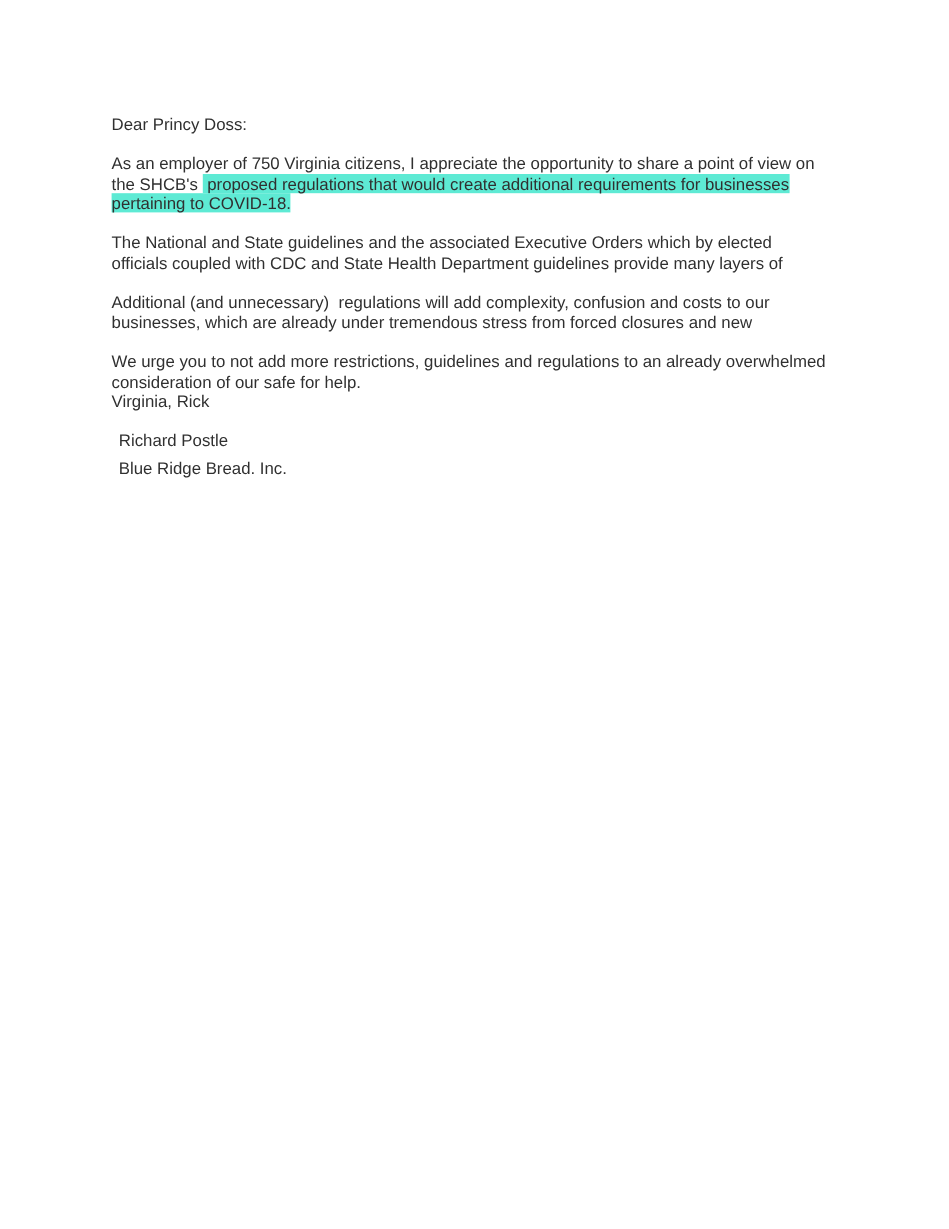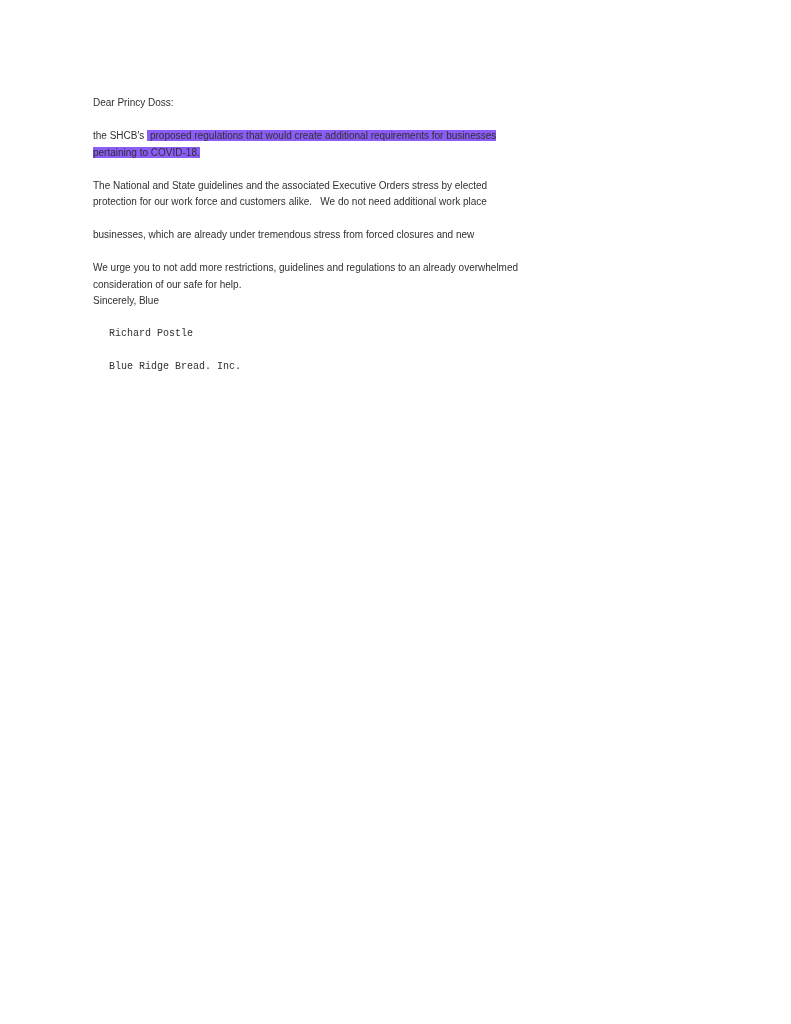--- a/index.html
+++ b/index.html
@@ -7,74 +7,75 @@
     padding: 0;
     background: #ffffff;
   }
   .page {
     position: relative;
     width: 791px;
     height: 1024px;
     background: #ffffff;
     overflow: hidden;
     font-family: "Liberation Sans", "DejaVu Sans", sans-serif;
-    font-size: 10px;
+    font-size: 14px;
     line-height: 16.5px;
     color: #303030;
   }
   .letter-body {
     position: absolute;
     left: 93px;
     top: 95px;
     width: 650px;
   }
   .para {
     margin: 0 0 16.5px 0;
   }
   .line {
     white-space: pre;
     min-height: 16.5px;
   }
   .hl {
-    background: #8b5cf6;
+    background: #5eead4;
     text-align: right;
   }
   .sig-block .line {
-    margin: 16px;
-    font-family: Liberation Mono, monospace;
+    margin: 6px;
   }
 </style>
 </head>
 <body>
 
 <div class="page">
   <div class="letter-body">
 
     <div class="para">
       <div class="line">Dear Princy Doss:</div>
     </div>
 
     <div class="para">
+      <div class="line">As an employer of 750 Virginia citizens, I appreciate the opportunity to share a point of view on</div>
       <div class="line"><span>the SHCB's </span><span class="hl"> proposed regulations that would create additional requirements for businesses</span></div>
       <div class="line"><span class="hl">pertaining to COVID-18.</span></div>
     </div>
 
     <div class="para">
-      <div class="line">The National and State guidelines and the associated Executive Orders stress by elected</div>
-      <div class="line">protection for our work force and customers alike.   We do not need additional work place</div>
+      <div class="line">The National and State guidelines and the associated Executive Orders which by elected</div>
+      <div class="line">officials coupled with CDC and State Health Department guidelines provide many layers of</div>
     </div>
 
     <div class="para">
+      <div class="line">Additional (and unnecessary)  regulations will add complexity, confusion and costs to our</div>
       <div class="line">businesses, which are already under tremendous stress from forced closures and new</div>
     </div>
 
     <div class="para">
       <div class="line">We urge you to not add more restrictions, guidelines and regulations to an already overwhelmed</div>
       <div class="line">consideration of our safe for help.</div>
-      <div class="line">Sincerely, Blue</div>
+      <div class="line">Virginia, Rick</div>
     </div>
 
     <div class="para sig-block">
       <div class="line">Richard Postle</div>
       <div class="line">Blue Ridge Bread. Inc.</div>
     </div>
 
   </div>
 </div>
 

